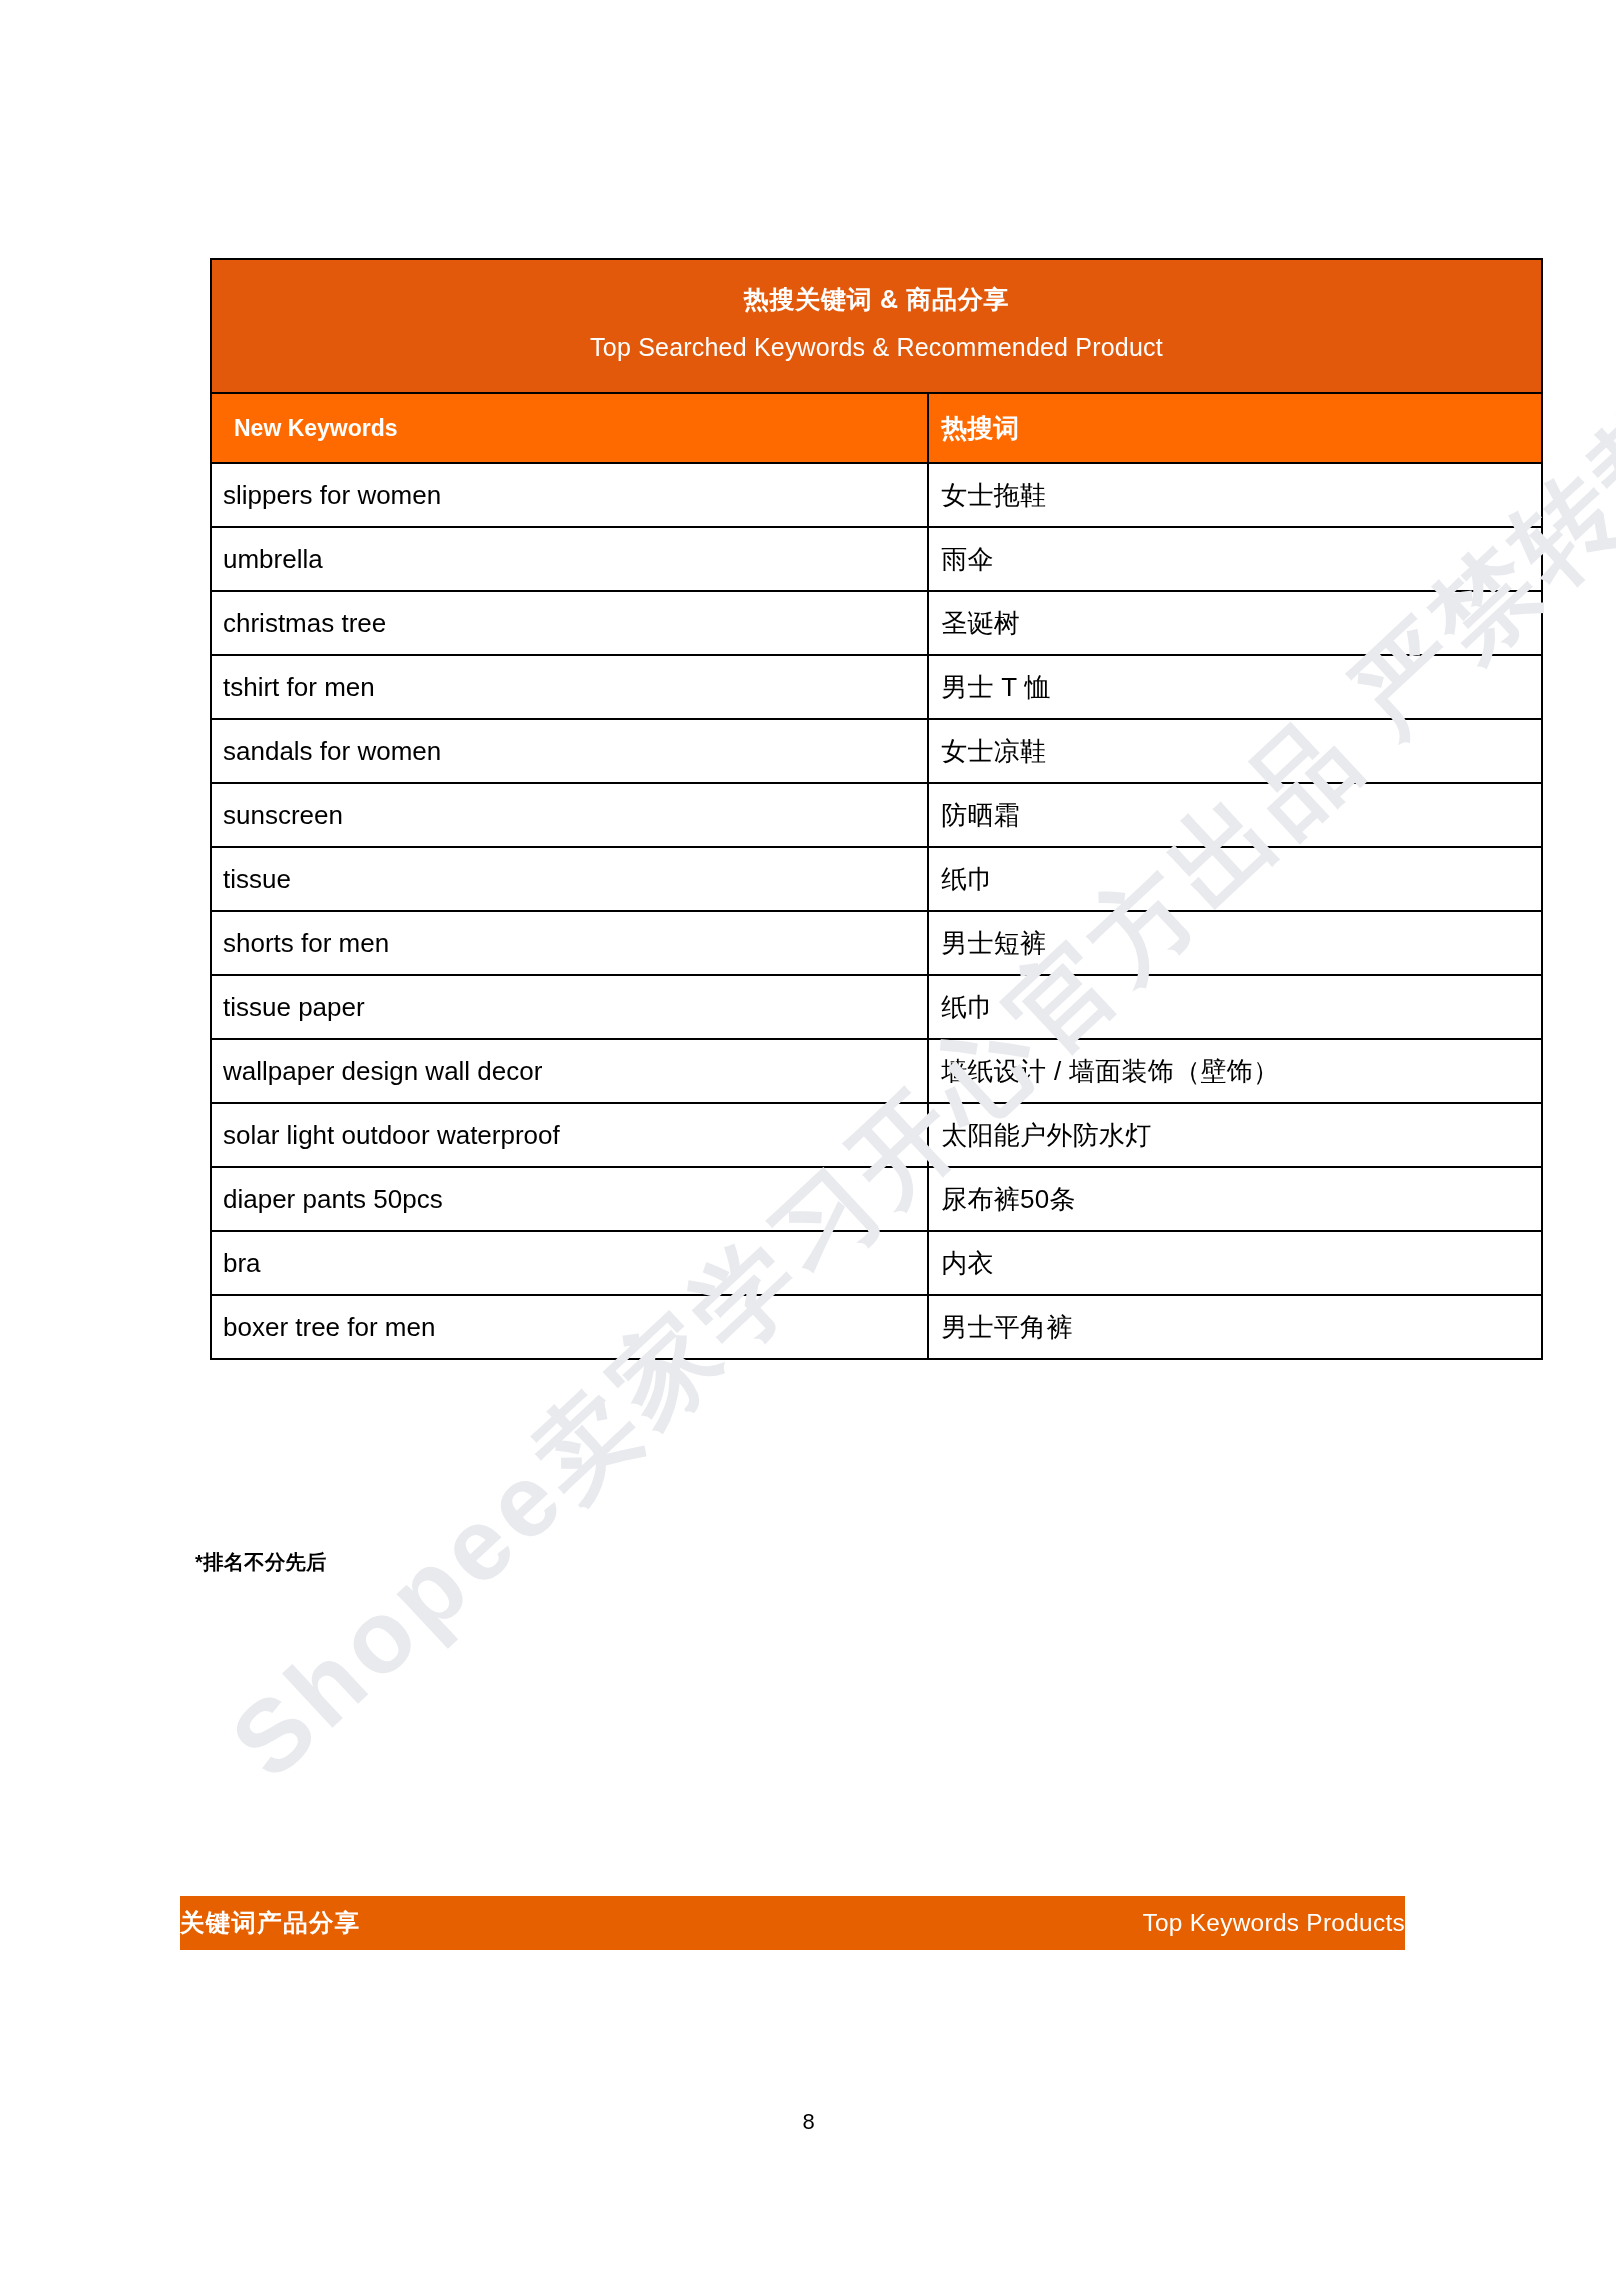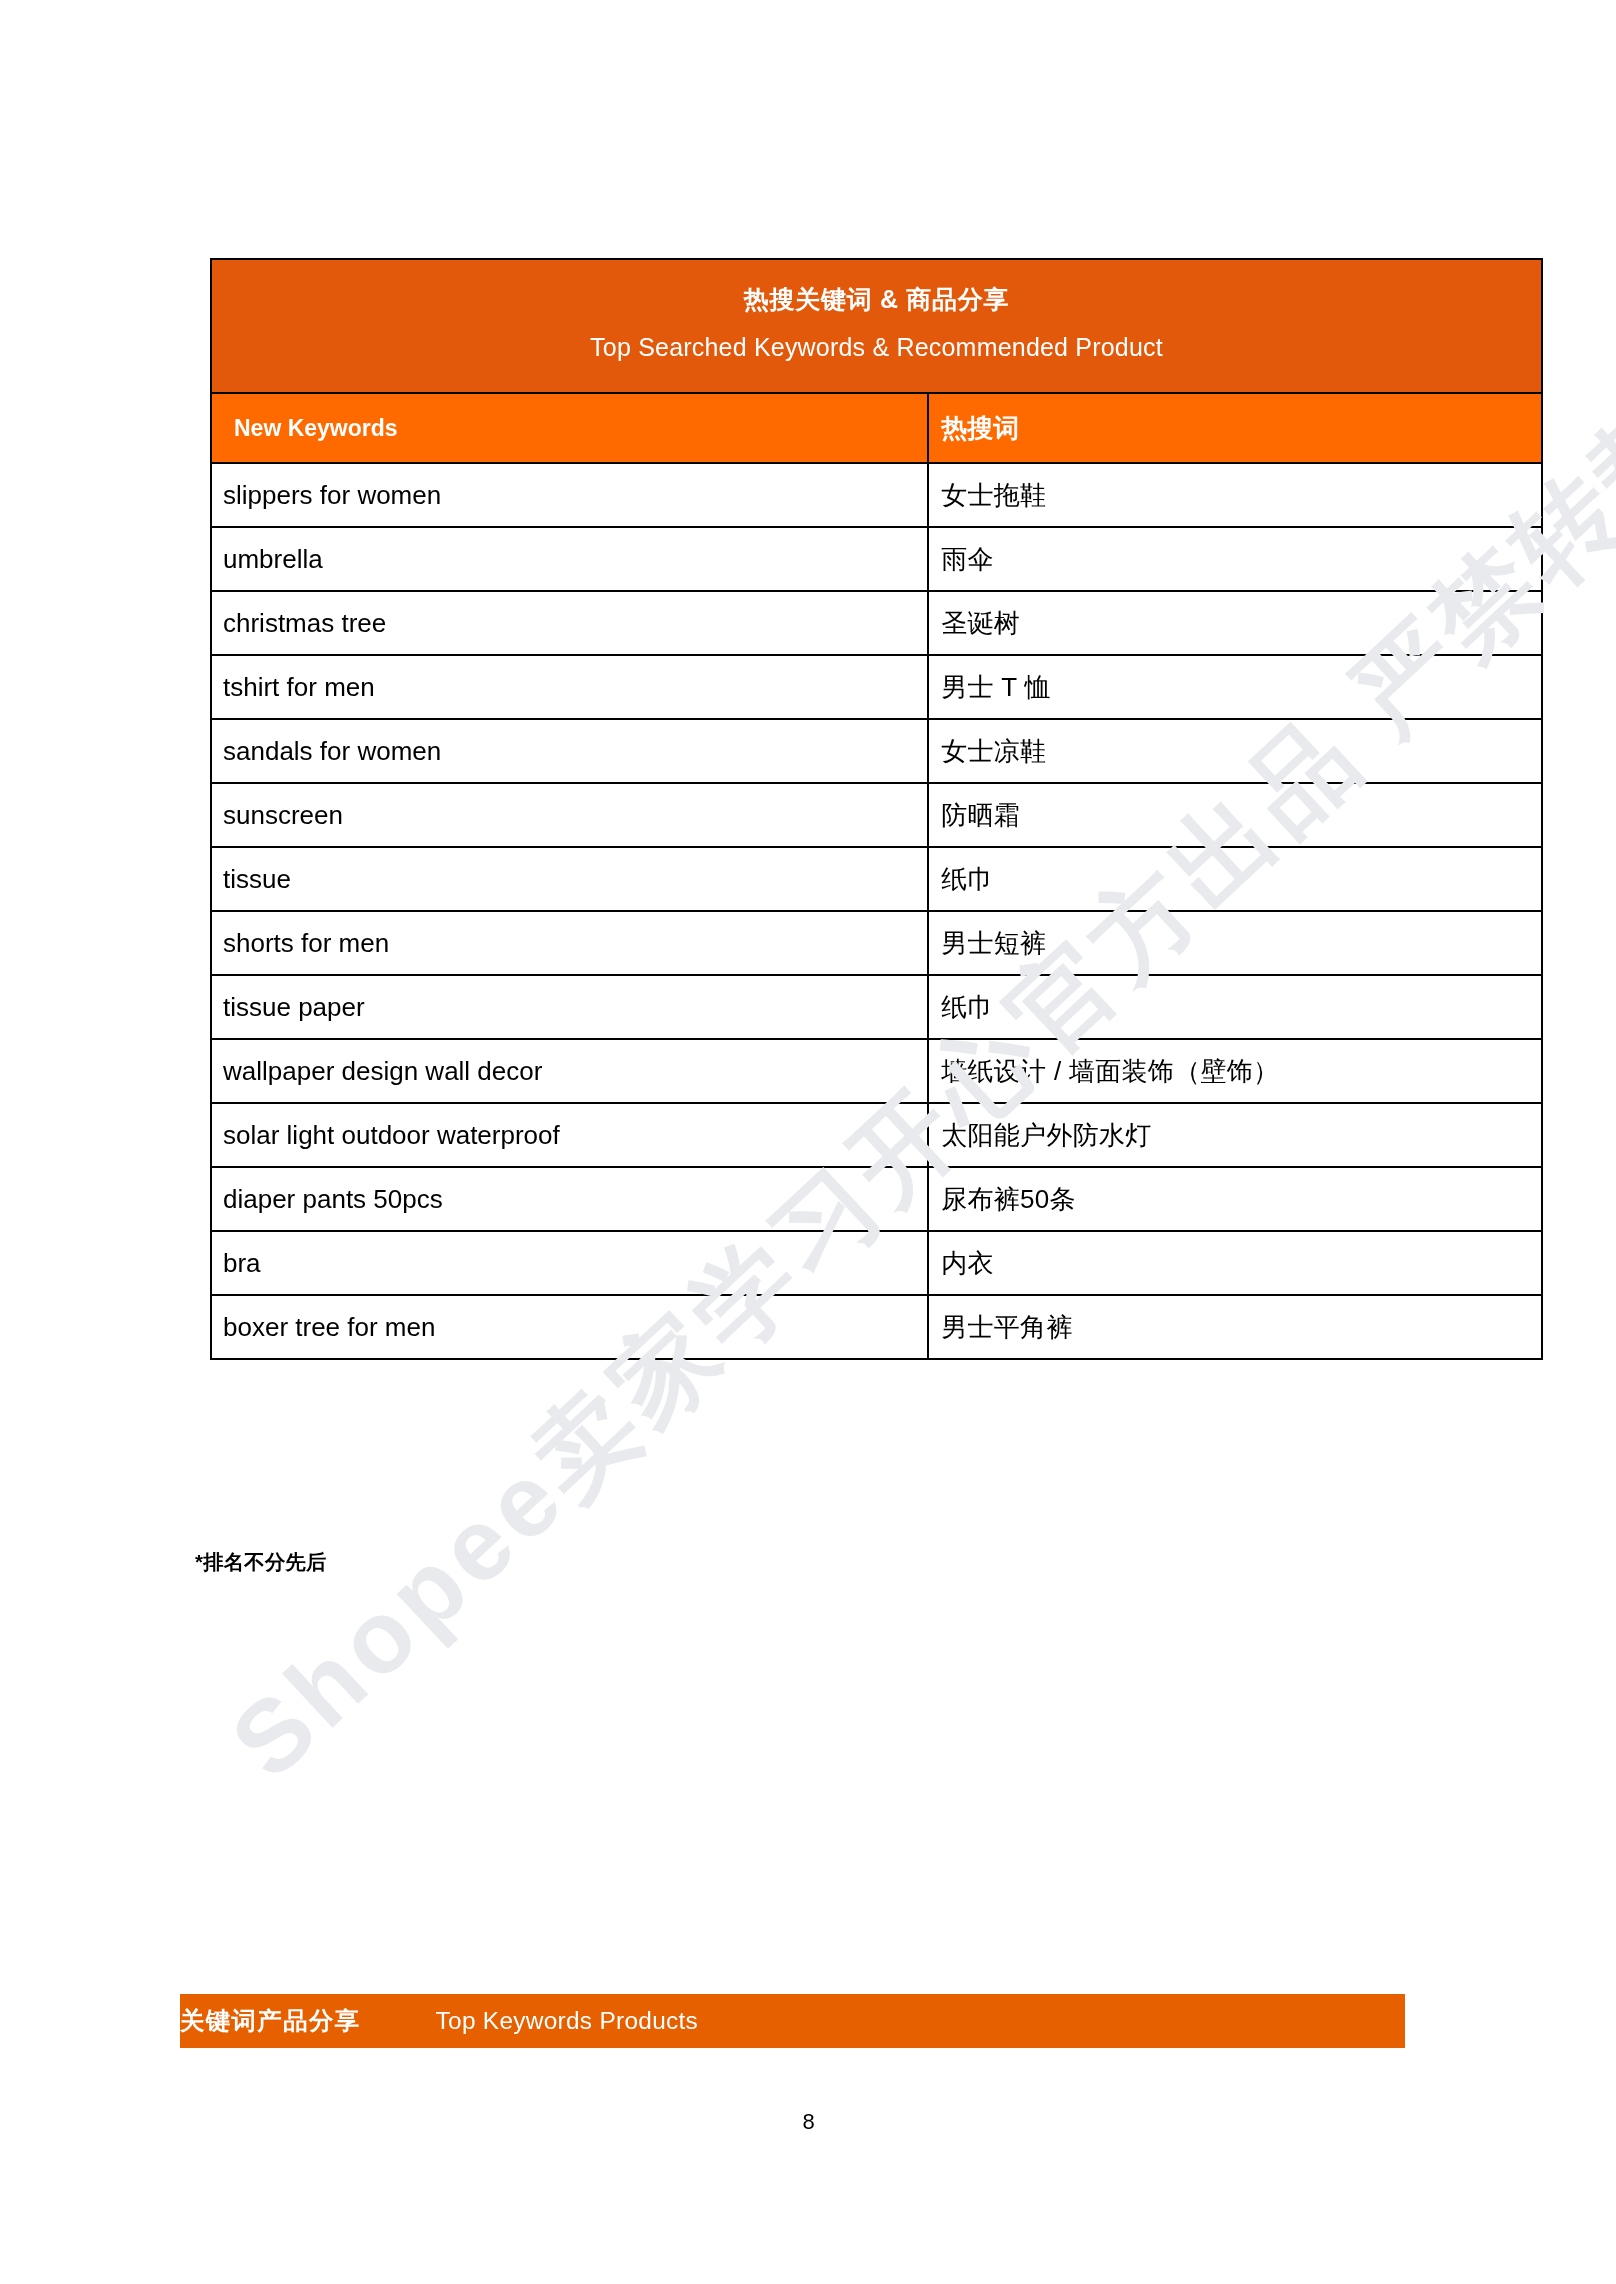--- a/index.html
+++ b/index.html
@@ -114,27 +114,27 @@
     font-size: 20.3px;
     font-weight: 700;
     color: #000000;
     letter-spacing: 0.3px;
   }
 
   
   #bottom-banner {
     position: absolute;
     left: 180px;
-    top: 1994px;
+    top: 1896px;
     width: 1225px;
     height: 54px;
     background: #e66000;
     display: flex;
     align-items: center;
-    justify-content: flex-start;
+    justify-content: space-between;
   }
   #bottom-banner .bb-cn {
     color: #ffffff;
     font-size: 24.4px;
     font-weight: 700;
     letter-spacing: 1.4px;
   }
   #bottom-banner .bb-gap { width: 75px; }
   #bottom-banner .bb-en {
     color: #ffffff;

